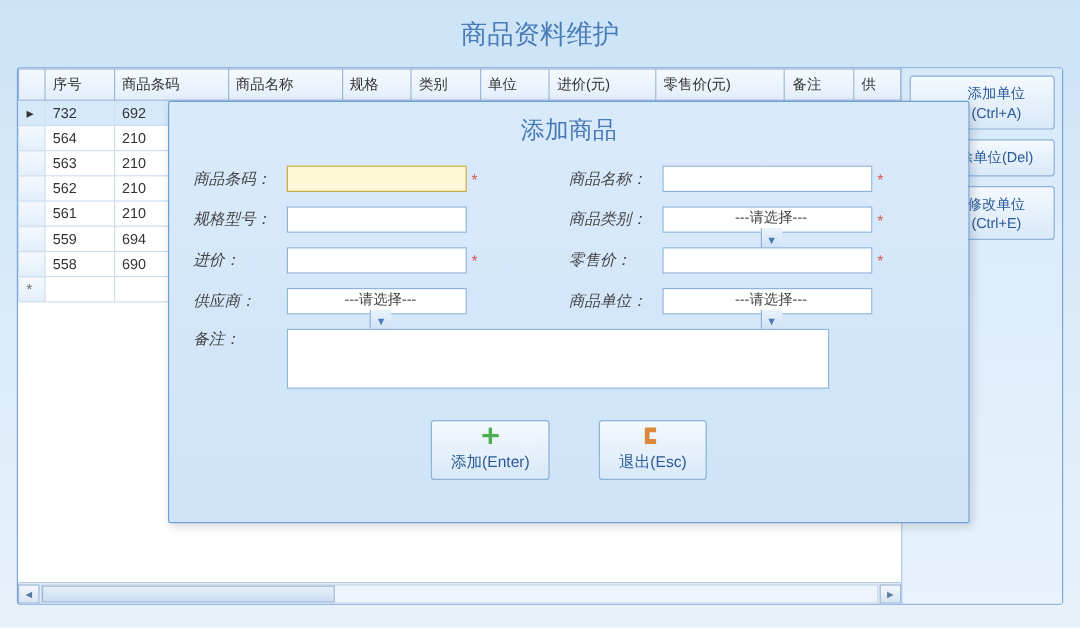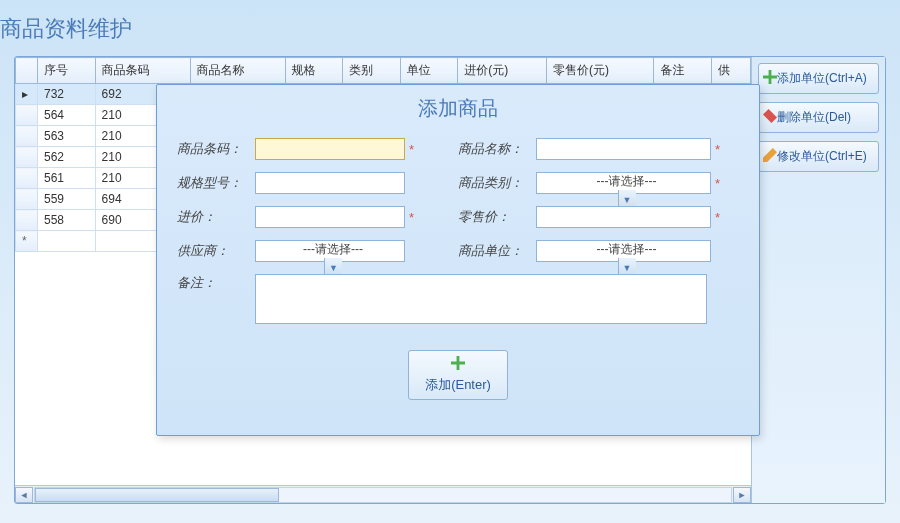--- a/index.html
+++ b/index.html
@@ -5,21 +5,21 @@
 * { box-sizing: border-box; margin: 0; padding: 0; }
 body {
   font-family: "Microsoft YaHei", SimSun, sans-serif;
   background: linear-gradient(to bottom, #cce4f7 0%, #e8f2fb 100%);
   width: 900px;
   height: 523px;
   overflow: hidden;
   position: relative;
 }
 .page-title {
-  text-align: left;
+  text-align: center;
   color: #4a7bb8;
   font-size: 22px;
   font-weight: normal;
   padding: 14px 0 12px;
 }
 .main-frame {
   border: 1px solid #7da7d9;
   border-radius: 3px;
   margin: 0 14px 14px;
   height: 448px;
@@ -98,43 +98,42 @@
   width: 100%;
   margin-bottom: 8px;
   padding: 6px 4px;
   background: linear-gradient(to bottom,#f4f9fe,#d9e9f8);
   border: 1px solid #8fb3d9;
   border-radius: 3px;
   font-size: 12px;
   color: #2a5a9a;
   cursor: pointer;
   display: flex;
-  align-items: flex-start;
-  gap: 0;
+  align-items: flex-end;
+  gap: 10px;
 }
 .side-btn .ico {
   width: 14px; height: 14px;
   display: inline-block;
 }
 .ico-add { background: #4caf50; clip-path: polygon(40% 0,60% 0,60% 40%,100% 40%,100% 60%,60% 60%,60% 100%,40% 100%,40% 60%,0 60%,0 40%,40% 40%); }
 .ico-edit { background: #e8a23c; clip-path: polygon(0 70%,70% 0,100% 30%,30% 100%,0 100%); }
 .ico-del { background: #d9534f; clip-path: polygon(0 40%,40% 0,100% 60%,60% 100%); position: relative; }
 .ico-search { border: 2px solid #4a7bb8; border-radius: 50%; width: 10px; height: 10px; position: relative; }
 .ico-back { background: #5a8fc7; clip-path: polygon(0 50%,50% 0,50% 30%,100% 30%,100% 70%,50% 70%,50% 100%); }
 
 
 .dialog {
   position: absolute;
   left: 140px; top: 84px;
-  width: 604px; height: 352px;
+  width: 668px; height: 352px;
   background: linear-gradient(to bottom,#d9eafb 0%, #cfe4f8 100%);
   border: 1px solid #6d9ed4;
   border-radius: 2px;
   box-shadow: 2px 3px 8px rgba(0,0,0,0.15);
-  margin-left: 16px;
 }
 .dialog-title {
   text-align: center;
   color: #4a7bb8;
   font-size: 20px;
   padding: 10px 0 8px;
 }
 .dialog-body {
   padding: 8px 20px 0;
 }
@@ -433,15 +432,19 @@
     </div>
     <div class="form-row">
       <span class="form-label">备注：</span>
       <textarea class="form-textarea" style=""></textarea>
     </div>
     <div class="dialog-actions">
       <button class="dlg-btn">
           <span class="ico ico-add2"></span>
           <span>添加(Enter)</span>
         </button>
+      <button class="dlg-btn">
+          <span class="ico ico-exit"></span>
+          <span>退出(Esc)</span>
+        </button>
     </div>
   </div>
 </div>
 
 </body></html>

